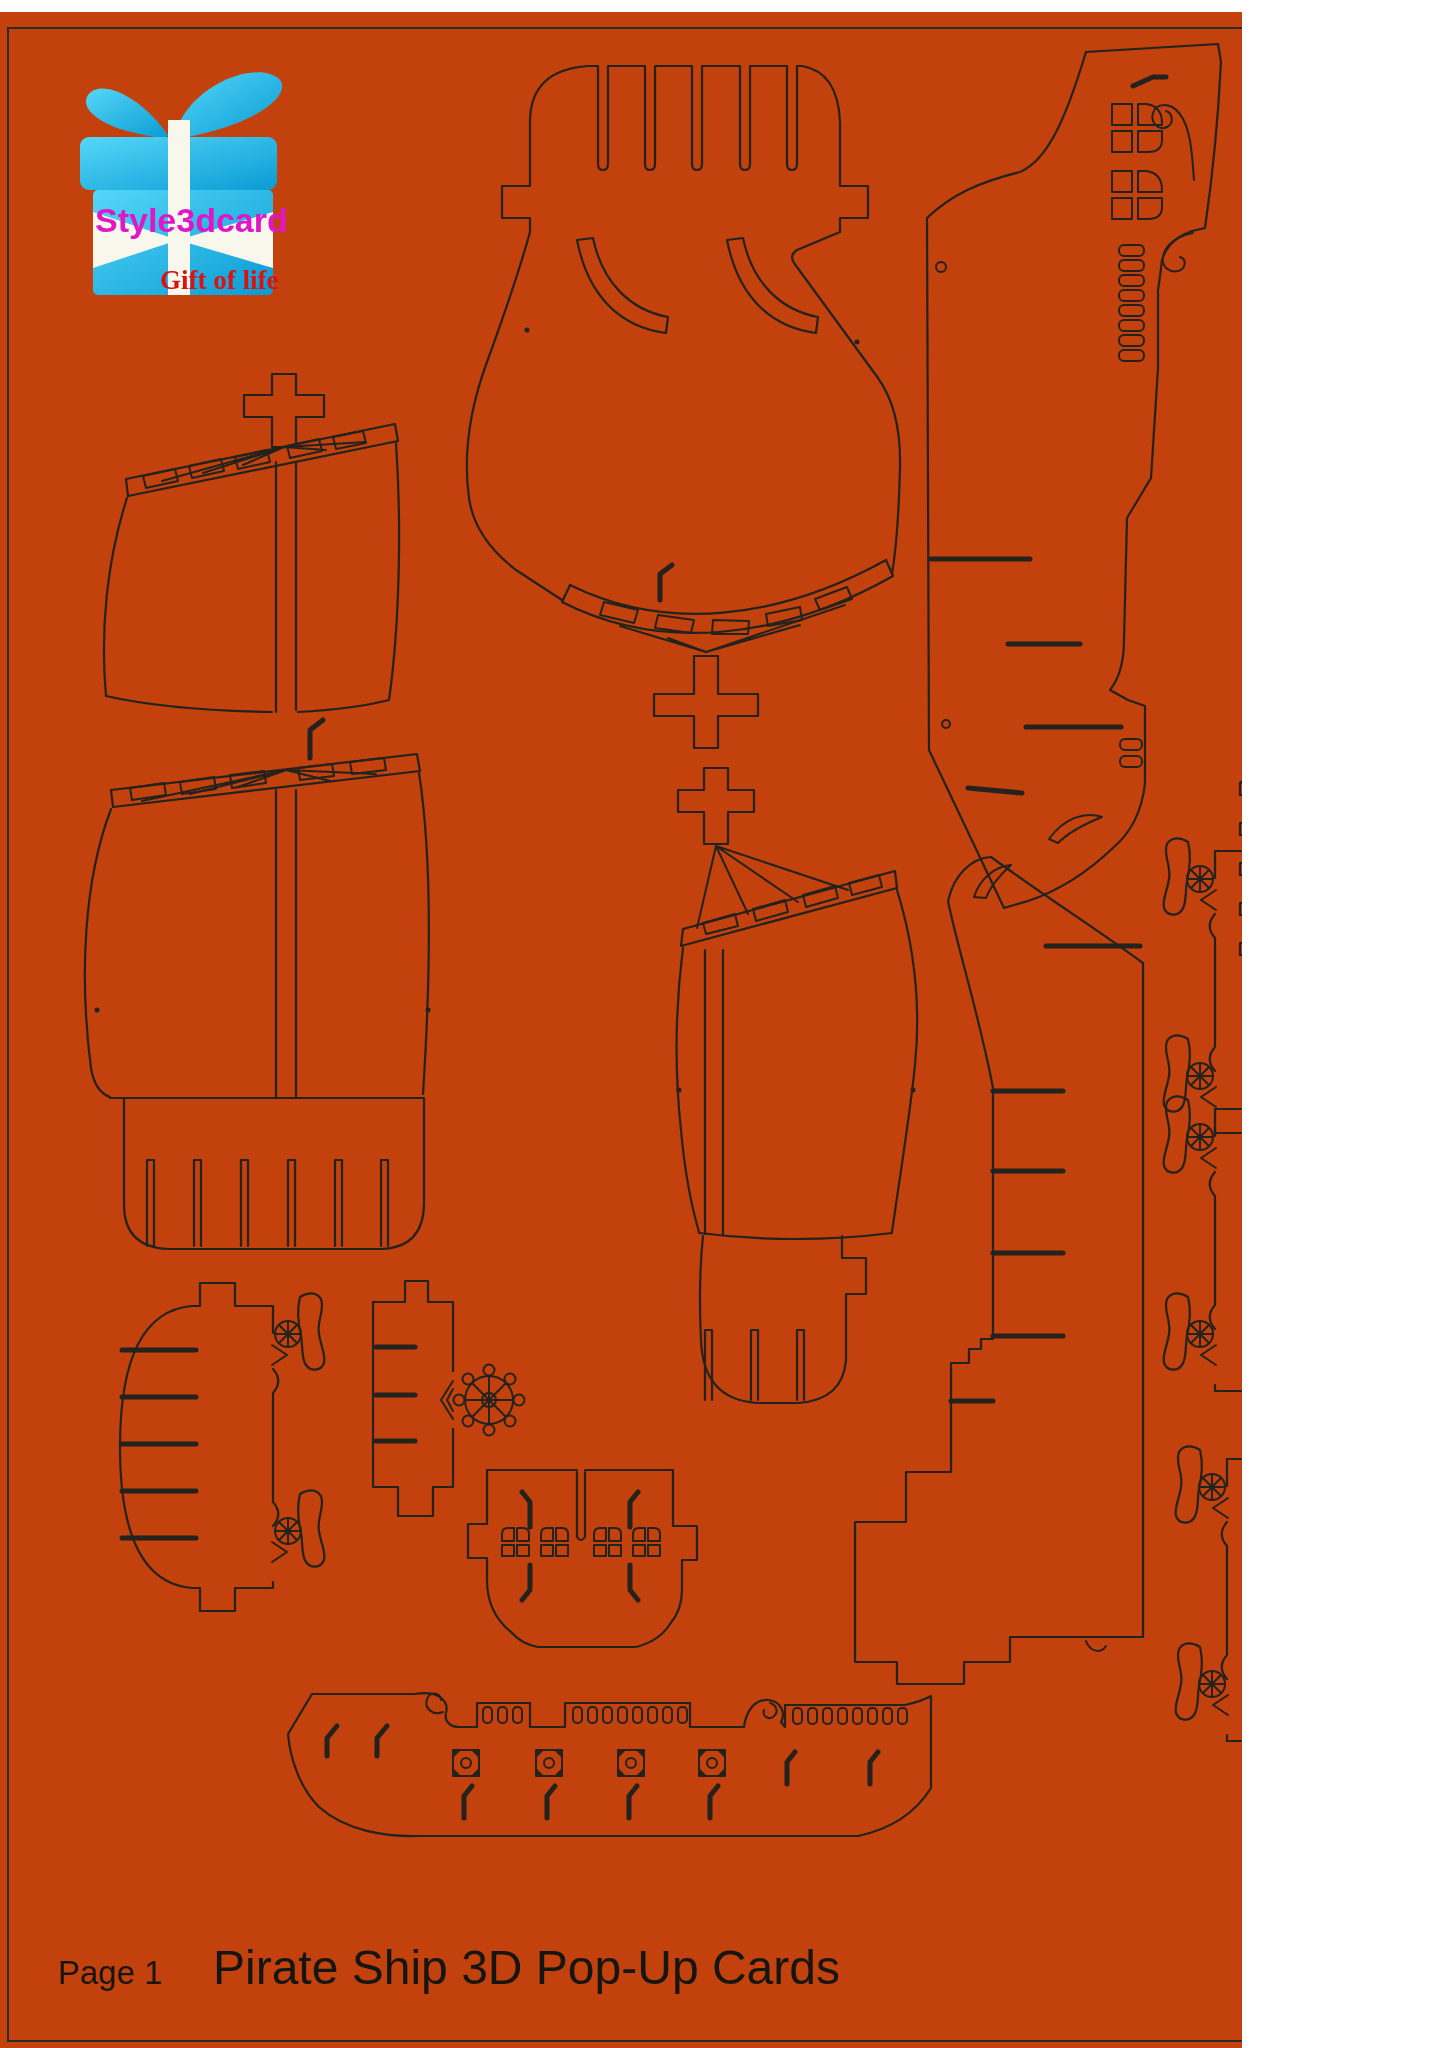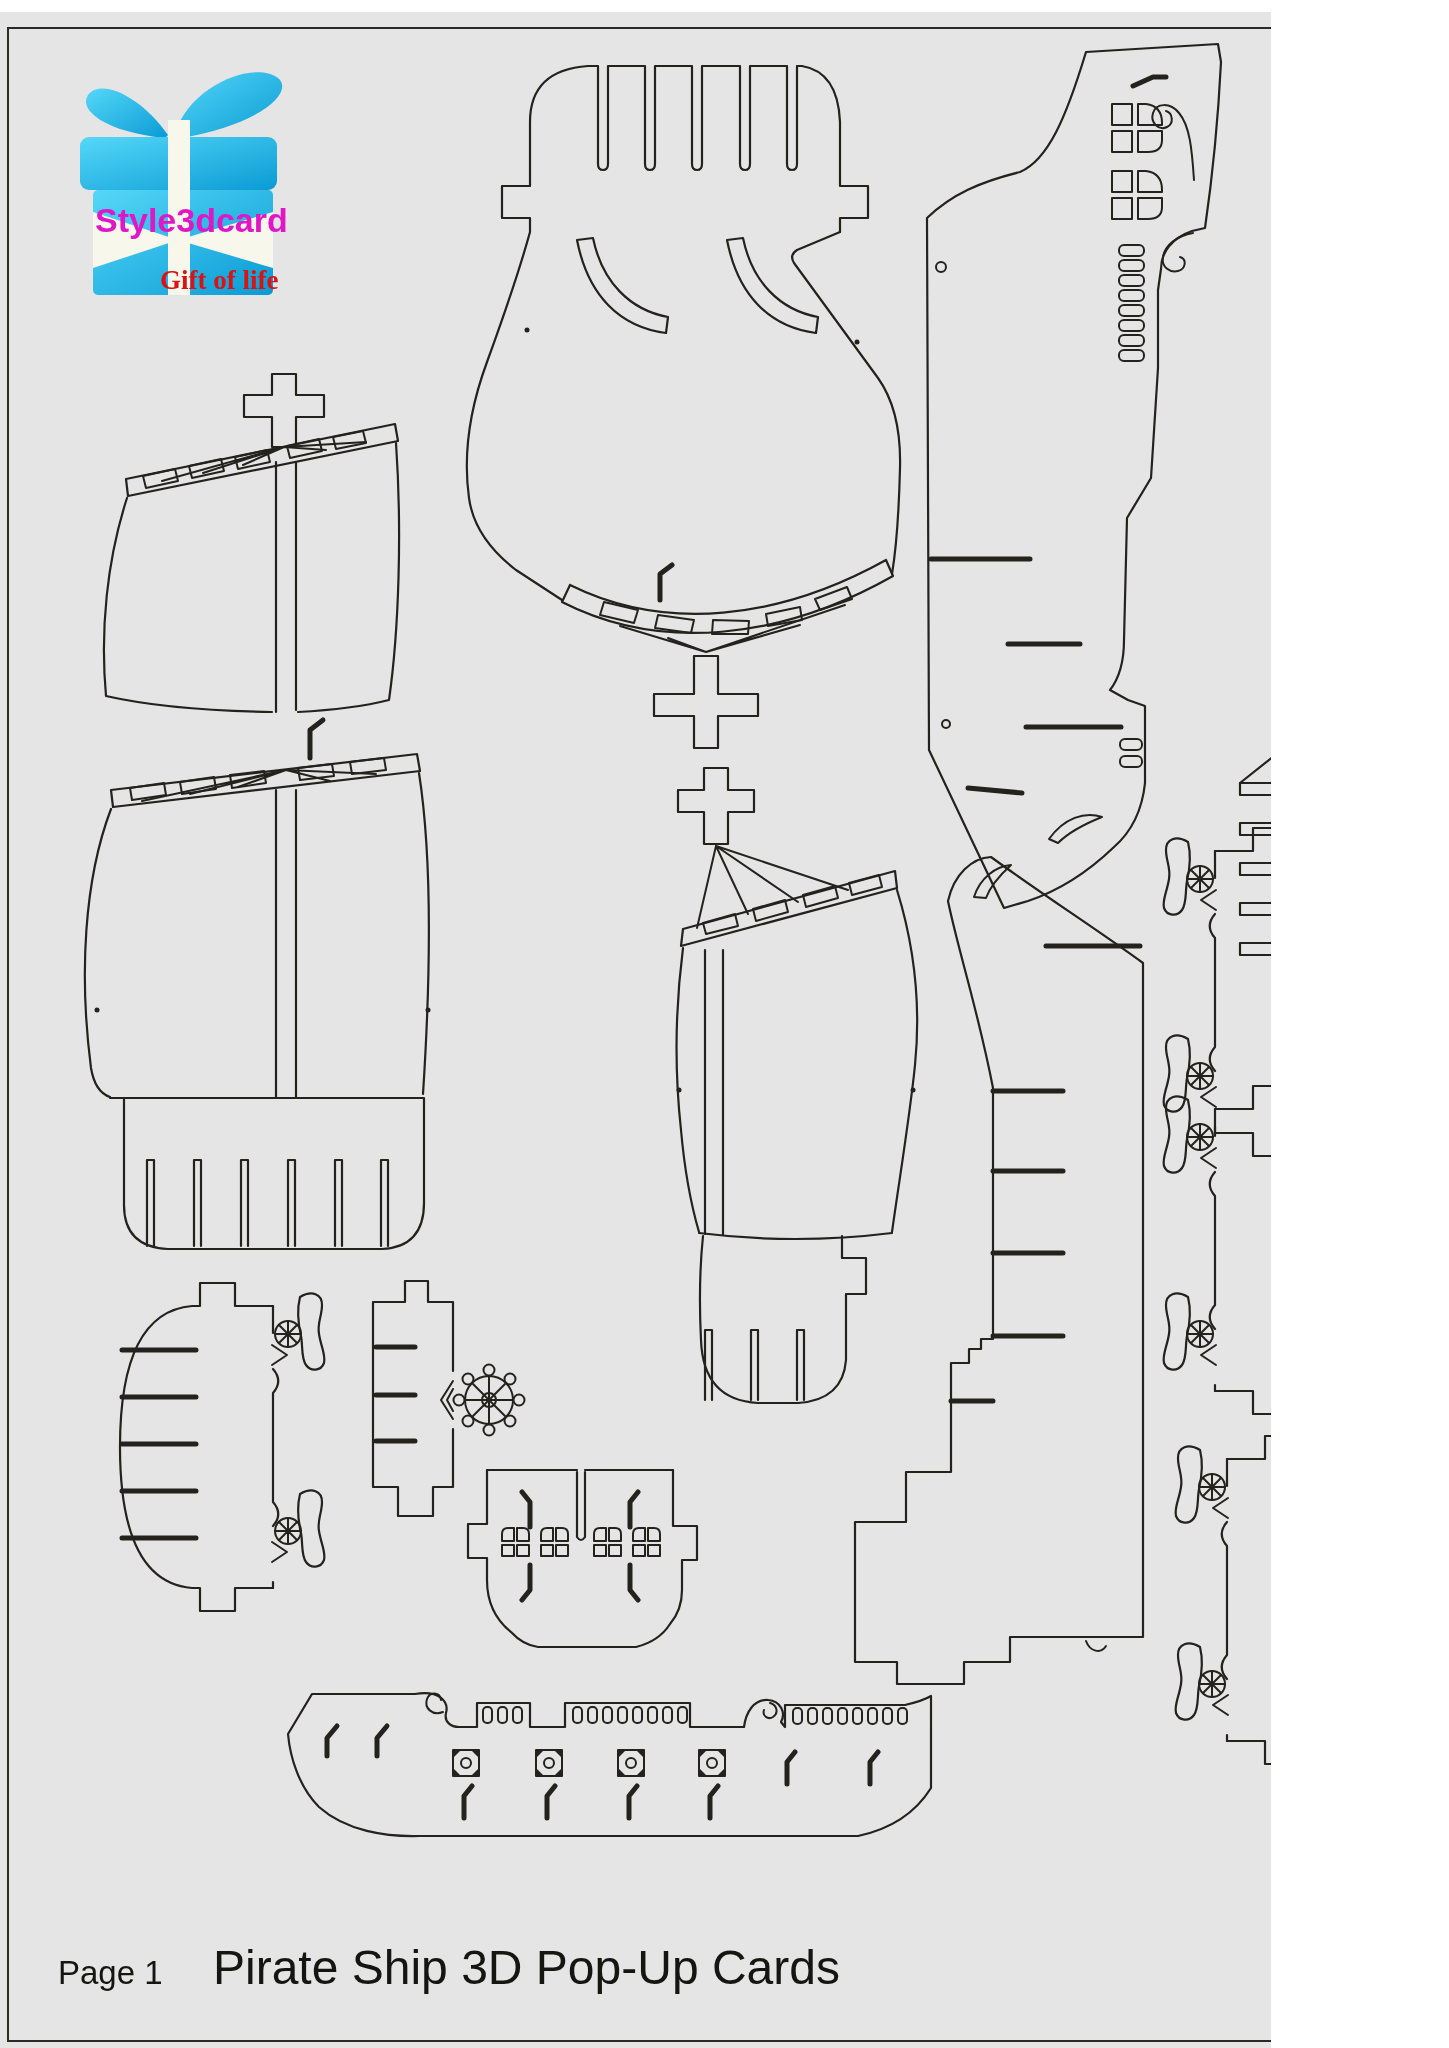--- a/index.html
+++ b/index.html
@@ -1,17 +1,17 @@
 <!DOCTYPE html>
 <html><head>
 <meta charset="utf-8">
 <style>
   html,body{margin:0;padding:0;background:#ffffff;}
-  .page{position:relative;width:1242px;height:2048px;background:#e5e5e5;overflow:hidden;
-        font-family:"Liberation Sans",sans-serif;padding-left:29px;}
+  .page{position:relative;width:1242px;height:2048px;background:#c2410c;overflow:hidden;
+        font-family:"Liberation Sans",sans-serif;}
   svg{position:absolute;left:0;top:0;}
   
   .o{fill:none;stroke:#23221d;stroke-width:2.2;stroke-linejoin:round;stroke-linecap:round;}
   .s{fill:none;stroke:#23221d;stroke-width:5;stroke-linejoin:round;stroke-linecap:round;}
   .t{fill:none;stroke:#23221d;stroke-width:2;stroke-linejoin:round;stroke-linecap:round;}
   .d{fill:#23221d;stroke:none;}
   .frame{fill:none;stroke:#2b2a24;stroke-width:2;}
   text.brand{font-family:"Liberation Sans",sans-serif;font-weight:bold;font-size:34px;fill:#e116c6;}
   text.tag{font-family:"Liberation Serif",serif;font-weight:bold;font-size:27px;fill:#da1212;}
   text.title{font-family:"Liberation Sans",sans-serif;font-size:48px;fill:#151511;}

